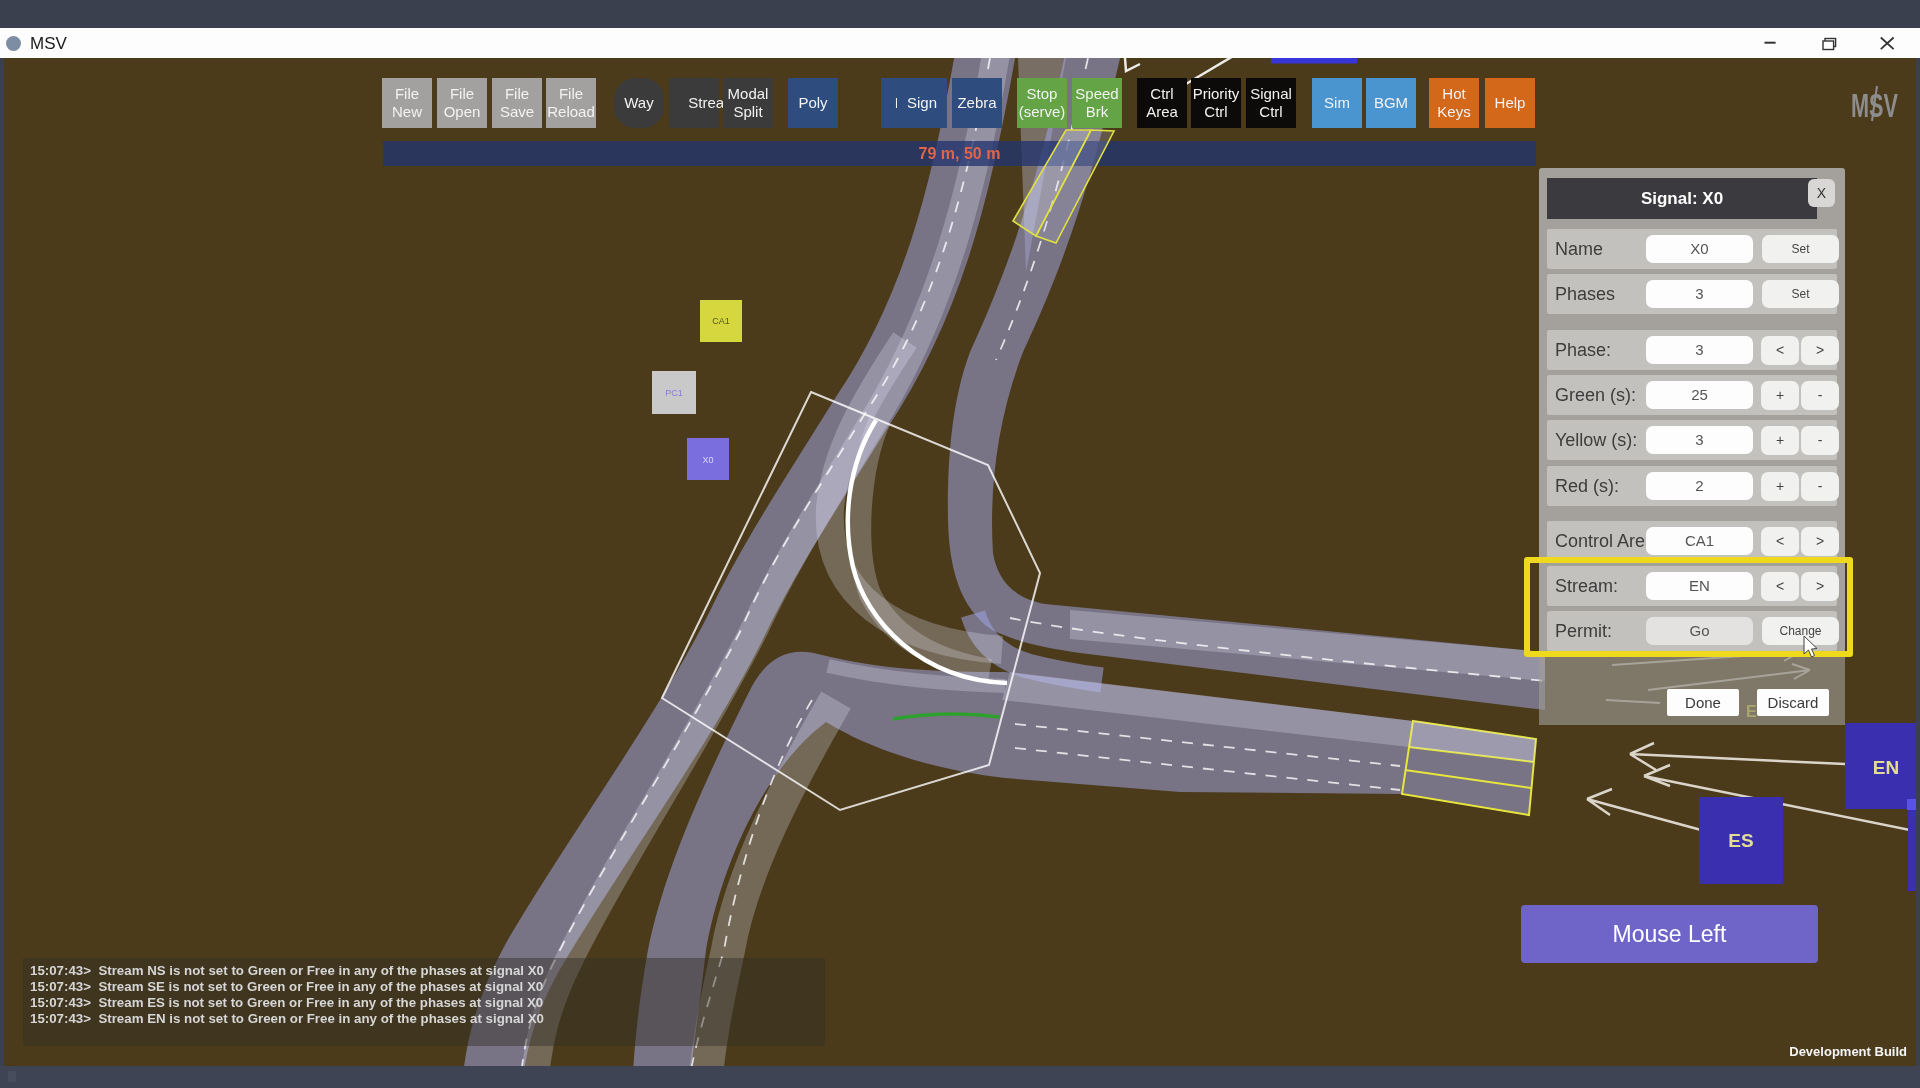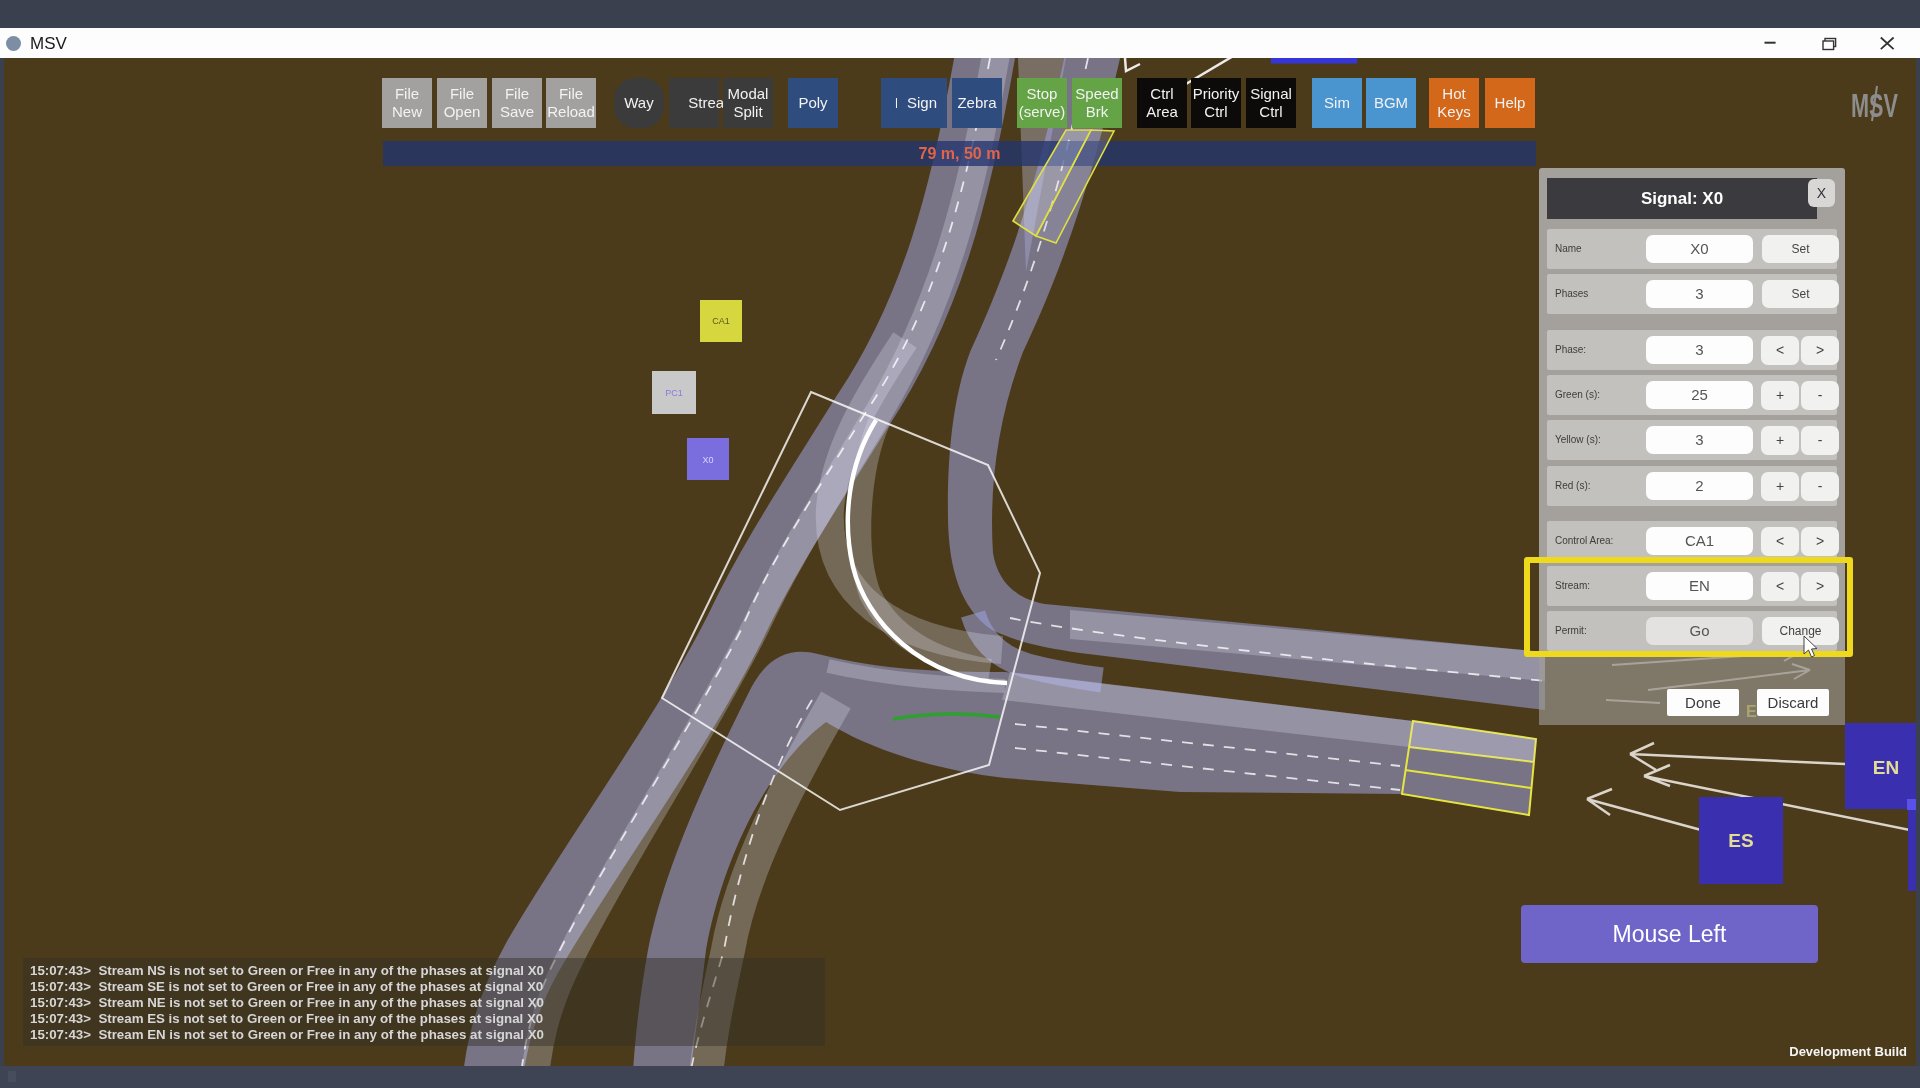--- a/index.html
+++ b/index.html
@@ -21,21 +21,21 @@
 #mouseleft { position:absolute; left:1521px; top:905px; width:297px; height:58px; background:#6f65c9; border-radius:4px; color:#ffffff; font-size:23px; text-align:center; line-height:58px; }
 #devbuild { position:absolute; left:0px; top:1044px; width:1912px; text-align:right; padding-right:5px; color:#f5f5f5; font-size:13px; font-weight:bold; }
 #bottombar { position:absolute; left:0; top:1066px; width:1920px; height:22px; background:#3e4454; }
 
 #dlg { position:absolute; left:1539px; top:168px; width:306px; height:557px; }
 #dlgbody { position:absolute; left:0; top:0; width:306px; height:487px; background:rgba(168,165,161,0.96); border-radius:3px; }
 #dlgstrip { position:absolute; left:0; top:487px; width:306px; height:70px; background:rgba(160,156,150,0.62); }
 #dlghead { position:absolute; left:8px; top:10px; width:270px; height:41px; background:#3b3a3e; color:#fff; font-size:17px; font-weight:bold; text-align:center; line-height:41px; }
 #dlgx { position:absolute; left:269px; top:11px; width:27px; height:28px; background:#d8d7d5; border-radius:6px; color:#333; font-size:14px; text-align:center; line-height:28px; }
 .row { position:absolute; left:8px; width:290px; height:40px; background:#c3c1bd; border-radius:2px; }
-.row .lb { position:absolute; left:8px; top:0; height:24px; line-height:40px; color:#3d3d3d; font-size:10px;text-align:right; }
+.row .lb { position:absolute; left:8px; top:0; height:24px; line-height:40px; color:#3d3d3d; font-size:18px;text-align:right; }
 .row .inp { position:absolute; left:99px; top:6px; width:107px; height:28px; background:#fdfdfd; border-radius:7px; color:#555; font-size:15px; text-align:center; line-height:28px; }
 .row .b1 { position:absolute; left:215px; top:6px; width:77px; height:28px; background:#f1f1f0; border-radius:7px; color:#444; font-size:12px; text-align:center; line-height:28px; }
 .row .s1 { position:absolute; left:214px; top:6px; width:38px; height:29px; background:#f1f1f0; border-radius:7px; color:#444; font-size:14px; text-align:center; line-height:29px; }
 .row .s2 { position:absolute; left:254px; top:6px; width:38px; height:29px; background:#f1f1f0; border-radius:7px; color:#444; font-size:14px; text-align:center; line-height:29px; }
 .wbtn { position:absolute; top:521px; width:72px; height:27px; background:#fdfdfd; border-radius:2px; color:#3a3a3a; font-size:15px; text-align:center; line-height:27px; }
 #hl { position:absolute; left:1524px; top:557px; width:329px; height:100px; border:6px solid #eed91d; border-radius:3px; }
 </style>
 </head>
 <body>
 <div id="canvas">
@@ -160,21 +160,20 @@
 <div class="btn g6" style="left:1312px;">Sim</div>
 <div class="btn g6" style="left:1366px;">BGM</div>
 <div class="btn g7" style="left:1429px;">Hot<br>Keys</div>
 <div class="btn g7" style="left:1485px;">Help</div>
 
 <div id="measure">79 m, 50 m</div>
 
 <div id="logbox">
   <div style="padding-top:5px;">15:07:43&gt;  Stream NS is not set to Green or Free in any of the phases at signal X0</div>
   <div>15:07:43&gt;  Stream SE is not set to Green or Free in any of the phases at signal X0</div>
-  <div>15:07:43&gt;  Stream NE is not set to Green or Free in any of the phases at signal X0</div>
   <div>15:07:43&gt;  Stream ES is not set to Green or Free in any of the phases at signal X0</div>
   <div>15:07:43&gt;  Stream EN is not set to Green or Free in any of the phases at signal X0</div>
 </div>
 
 <div id="mouseleft">Mouse Left</div>
 
 <div id="dlg">
   <div id="dlgbody"></div>
   <div id="dlgstrip"></div>
   <div id="dlghead">Signal: X0</div>

